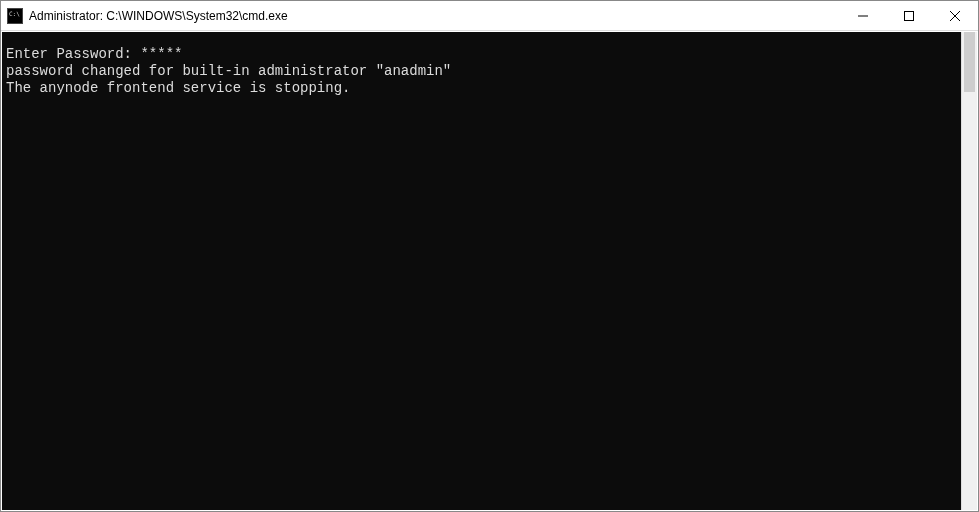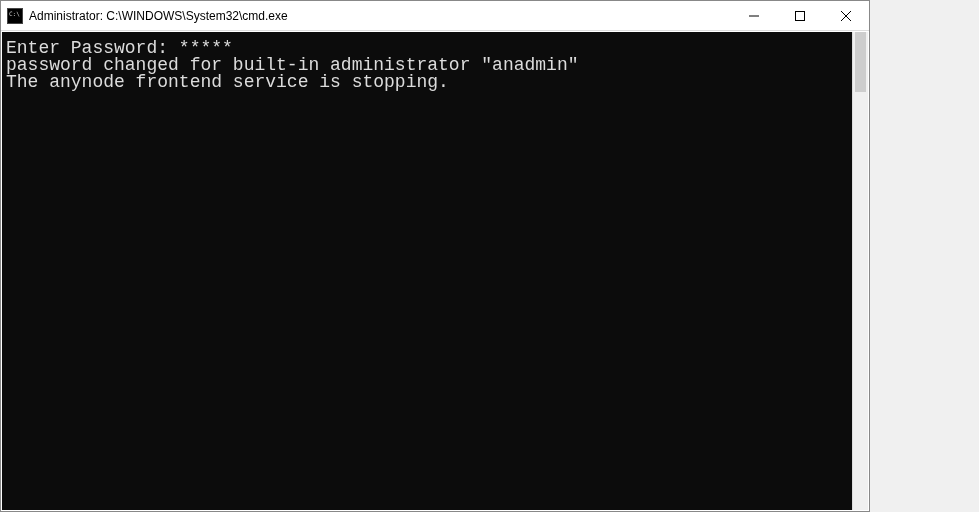--- a/index.html
+++ b/index.html
@@ -8,21 +8,21 @@
       box-sizing: border-box;
     }
     body {
       width: 979px;
       height: 512px;
       font-family: "Segoe UI", Tahoma, sans-serif;
       background: #f0f0f0;
       overflow: hidden;
     }
     .window {
-      width: 870px;
+      width: 979px;
       height: 512px;
       background: #be185d;
       border: 1px solid #888;
       display: flex;
       flex-direction: column;
     }
     .titlebar {
       height: 30px;
       background: #ffffff;
       display: flex;
@@ -74,23 +74,23 @@
       flex: 1;
       display: flex;
       background: #fff;
       padding: 1px;
     }
     .console {
       flex: 1;
       background: #0c0c0c;
       color: #dcdcdc;
       font-family: Consolas, "Courier New", monospace;
-      font-size: 18px;
+      font-size: 14px;
       line-height: 17px;
-      padding: 8px 4px;
+      padding: 14px 4px;
       white-space: pre;
       overflow: hidden;
     }
     .scrollbar {
       width: 16px;
       background: #f0f0f0;
       position: relative;
       border-left: 1px solid #ddd;
     }
     .scrollbar-thumb {

